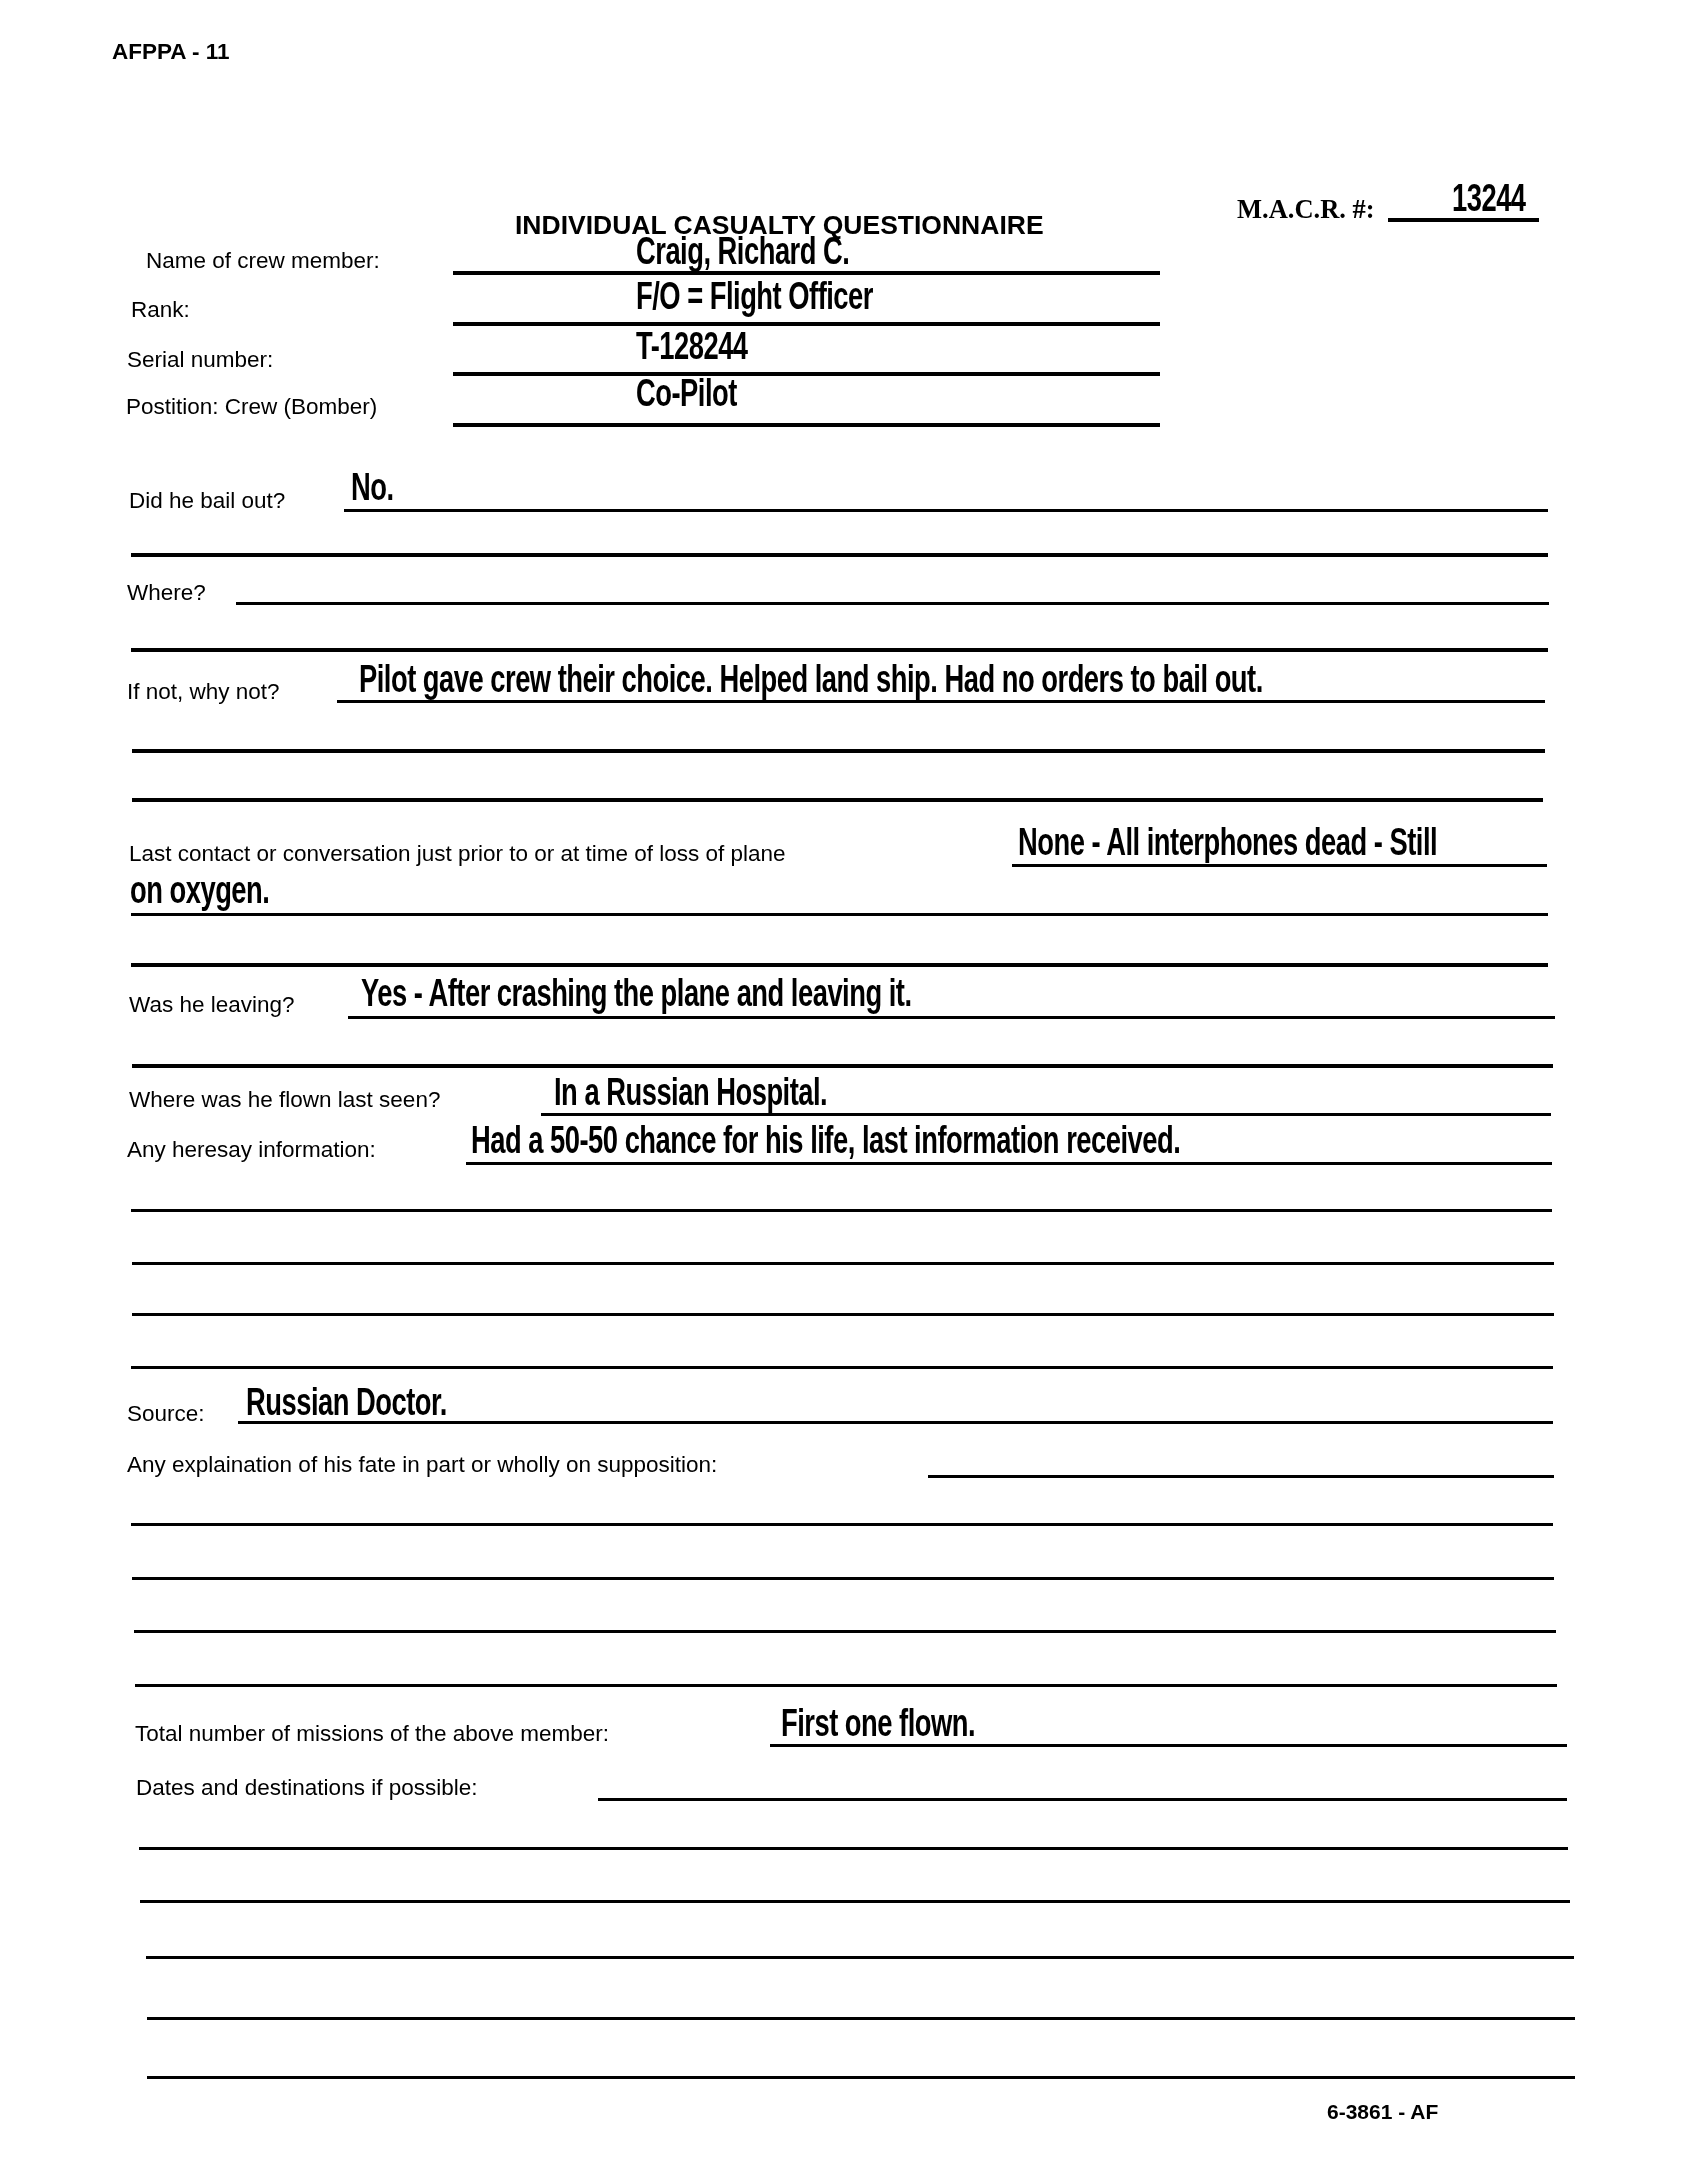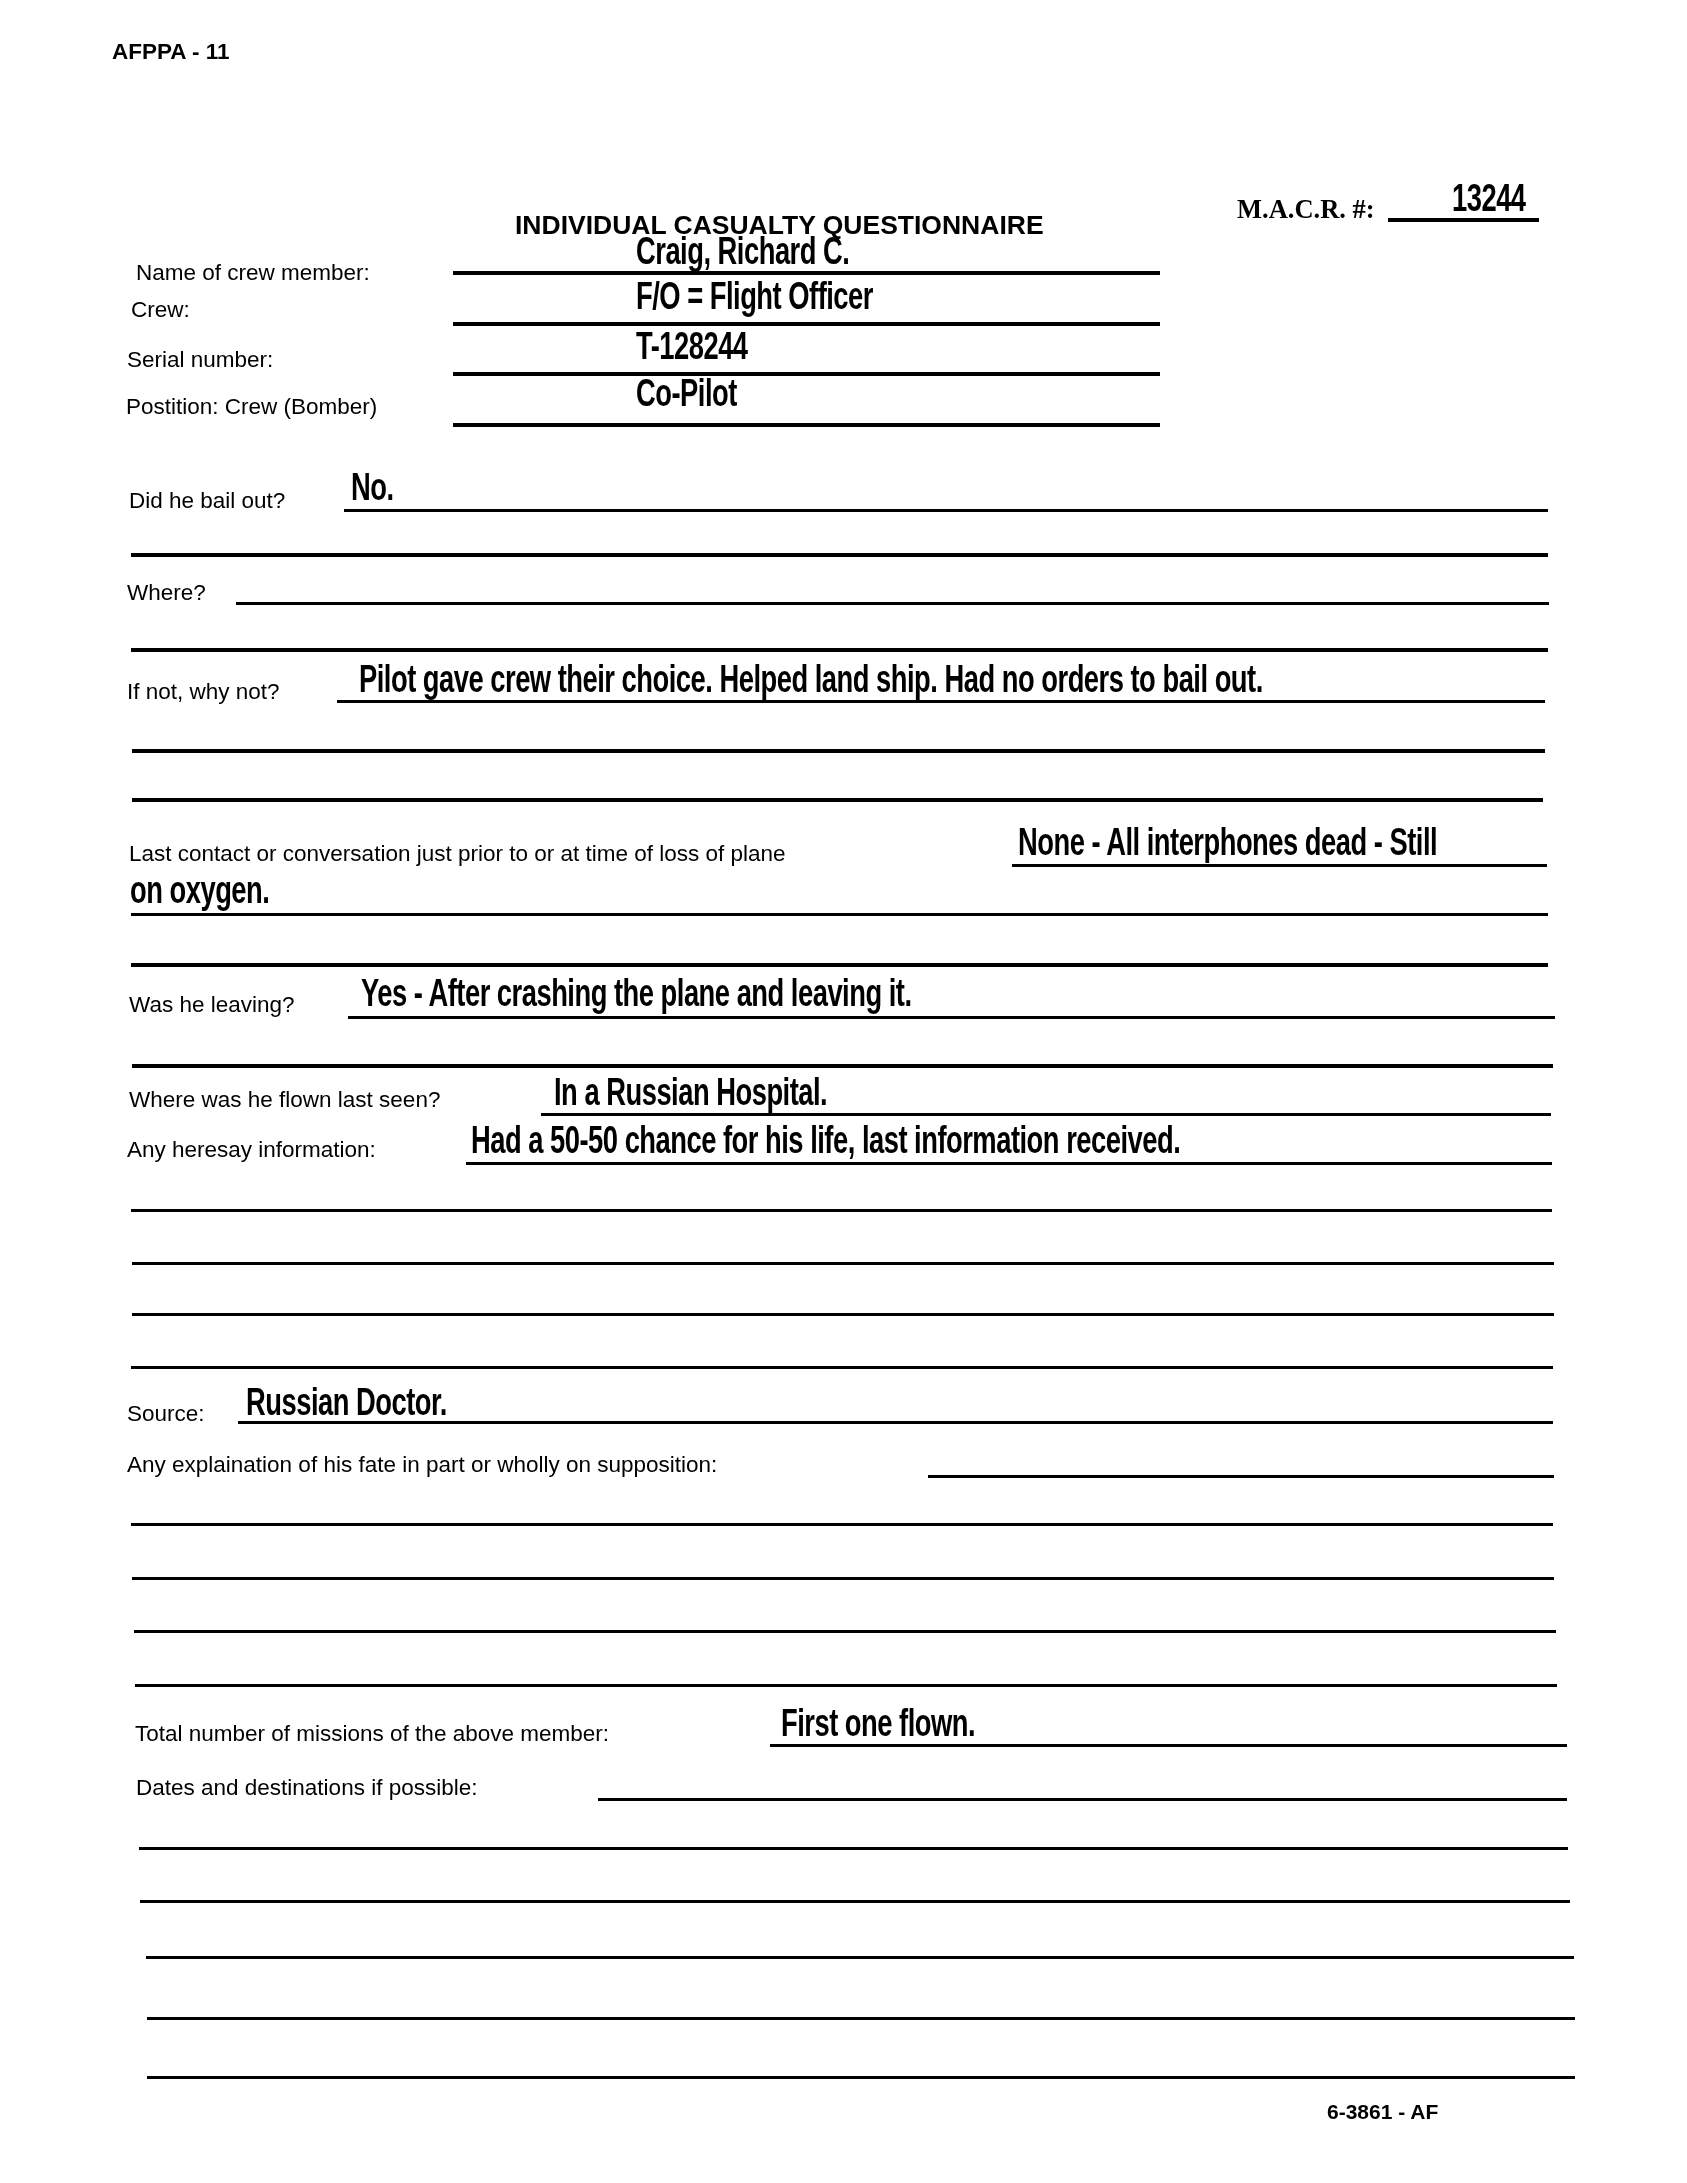--- a/index.html
+++ b/index.html
@@ -15,25 +15,25 @@
 
 <div id="page">
 
   <div class="hdr" style="left:112px;top:41px;font-size:22.5px;">AFPPA - 11</div>
 
   <div class="hdr" style="left:515px;top:212px;font-size:26.5px;">INDIVIDUAL CASUALTY QUESTIONNAIRE</div>
   <div class="hdr" style="left:1237px;top:196px;font-size:26.5px;font-family:Liberation Serif, serif;">M.A.C.R. #:</div>
   <div class="ans" style="left:1452px;top:179px;">13244</div>
   <div class="rule thick" style="left:1388px;top:218px;width:151px;"></div>
 
-  <div class="lbl" style="left:136px;top:250px;margin-top:12px;">Name of crew member:</div>
+  <div class="lbl" style="left:146px;top:250px;">Name of crew member:</div>
   <div class="ans" style="left:636px;top:232px;">Craig,  Richard  C.</div>
   <div class="rule thick" style="left:453px;top:271px;width:707px;"></div>
 
-  <div class="lbl" style="left:131px;top:299px;">Crew:</div>
+  <div class="lbl" style="left:131px;top:299px;">Rank:</div>
   <div class="ans" style="left:636px;top:277px;">F/O = Flight Officer</div>
   <div class="rule thick" style="left:453px;top:322px;width:707px;"></div>
 
   <div class="lbl" style="left:127px;top:349px;">Serial number:</div>
   <div class="ans" style="left:636px;top:327px;">T-128244</div>
   <div class="rule thick" style="left:453px;top:372px;width:707px;"></div>
 
   <div class="lbl" style="left:126px;top:396px;">Postition: Crew (Bomber)</div>
   <div class="ans" style="left:636px;top:374px;">Co-Pilot</div>
   <div class="rule thick" style="left:453px;top:423px;width:707px;"></div>

